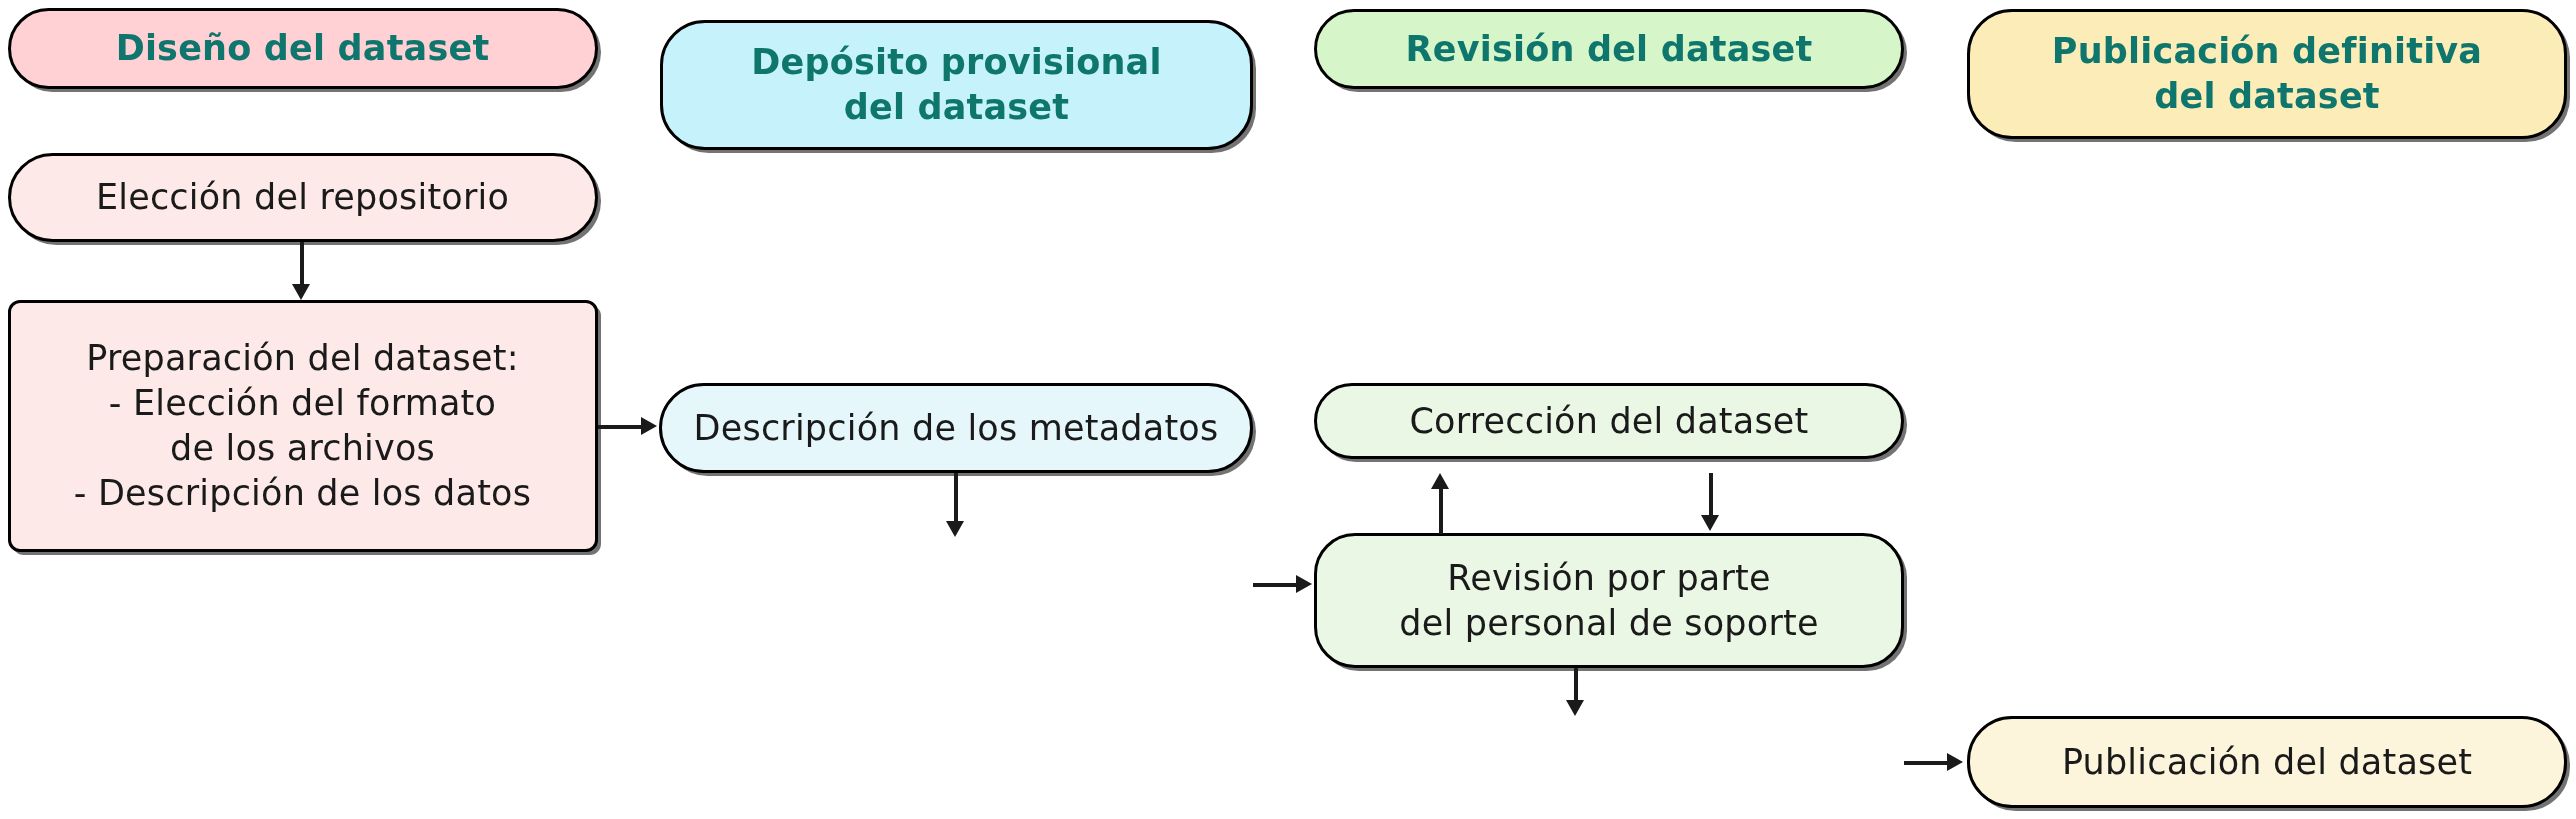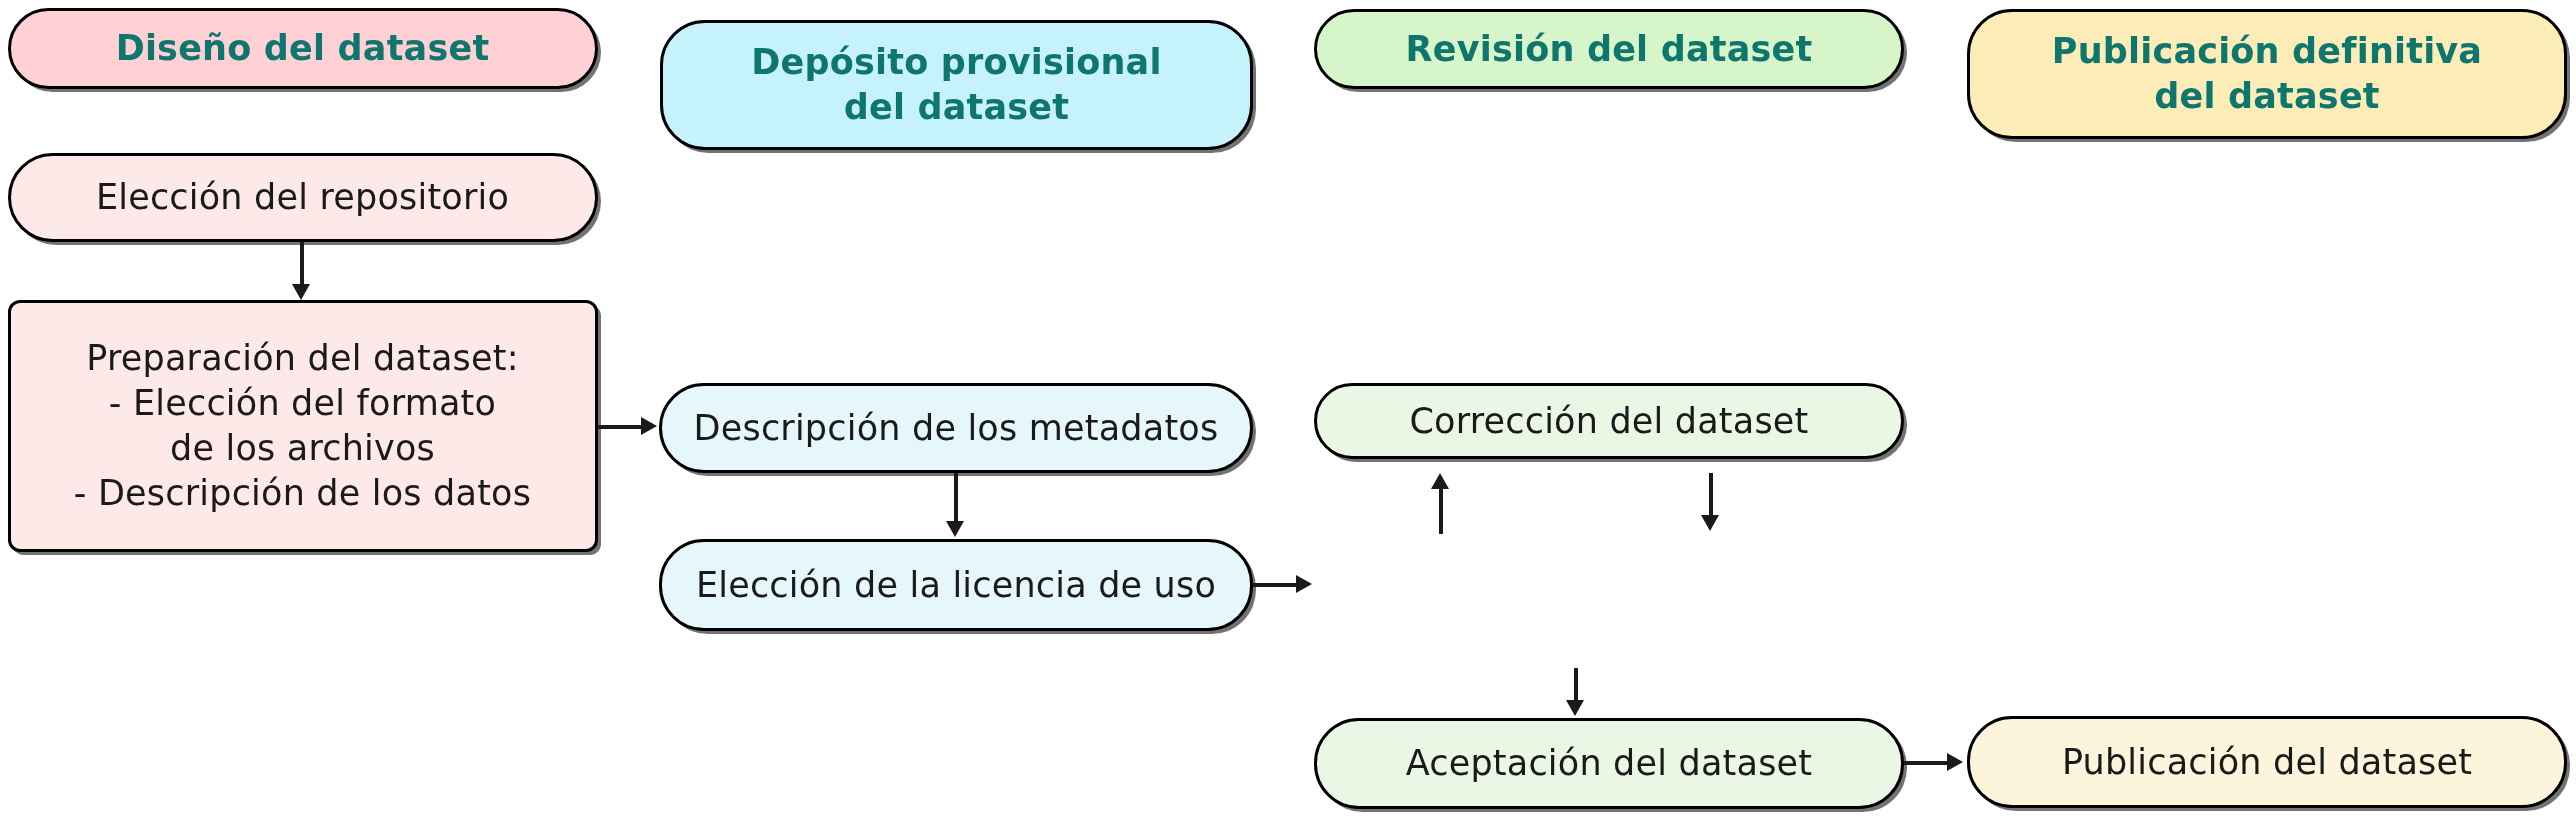--- a/index.html
+++ b/index.html
@@ -109,32 +109,30 @@
     <span>Preparación del dataset:
 - Elección del formato
 de los archivos
 - Descripción de los datos</span>
   </div>
 
   <div class="node ph-blue-body" style="left:659px; top:383px; width:594px; height:90px;">
     <span>Descripción de los metadatos</span>
   </div>
 
-  <div class="node ph-blue-body" style="left:659px; top:539px; width:594px; height:92px;">
-    <span>Elección de la licencia de uso</span>
-  </div>
 
   <div class="node ph-green-body" style="left:1314px; top:383px; width:590px; height:76px;">
     <span>Corrección del dataset</span>
   </div>
 
+  <div class="node ph-green-body" style="left:1314px; top:533px; width:590px; height:135px; border-radius:41px;">
+    <span>Revisión por parte
+del personal de soporte</span>
+  </div>
 
-  <div class="node ph-green-body" style="left:1314px; top:718px; width:590px; height:91px;">
-    <span>Aceptación del dataset</span>
-  </div>
 
   <div class="node ph-yellow-body" style="left:1967px; top:716px; width:600px; height:92px;">
     <span>Publicación del dataset</span>
   </div>
 
   <div class="edge v" style="left:300px; top:242px; height:44px;"></div>
   <div class="arrow down" style="left:292px; top:284px;"></div>
 
   <div class="edge h" style="left:598px; top:425px; width:45px;"></div>
   <div class="arrow right" style="left:641px; top:417px;"></div>

